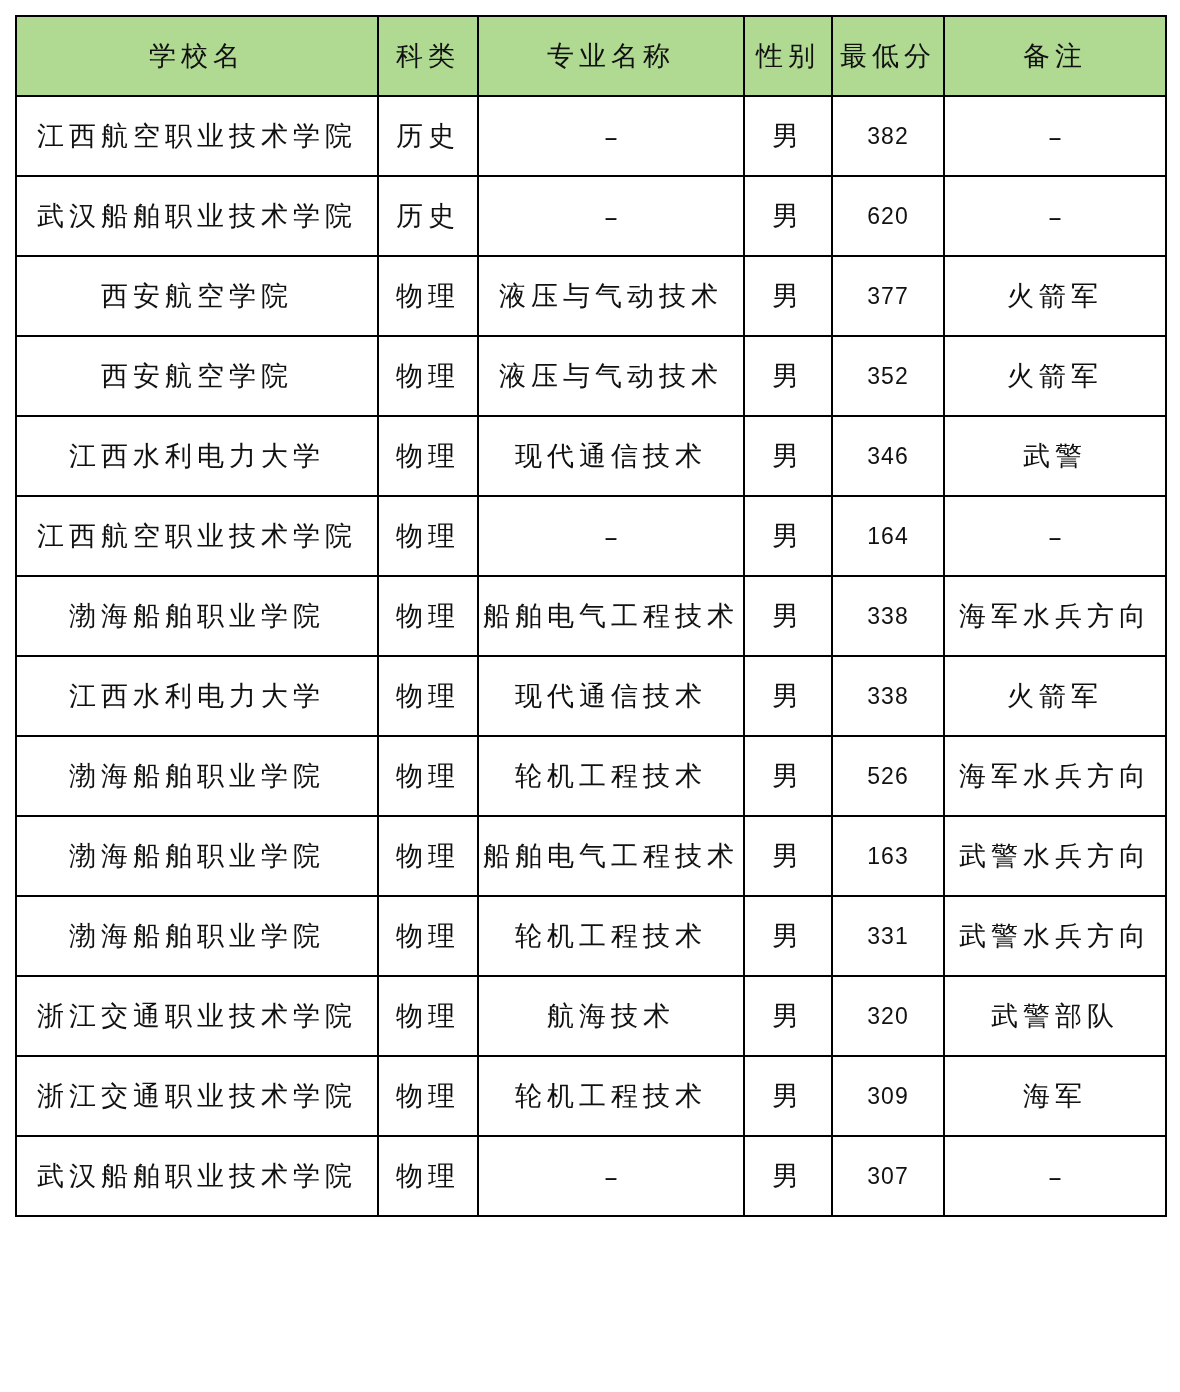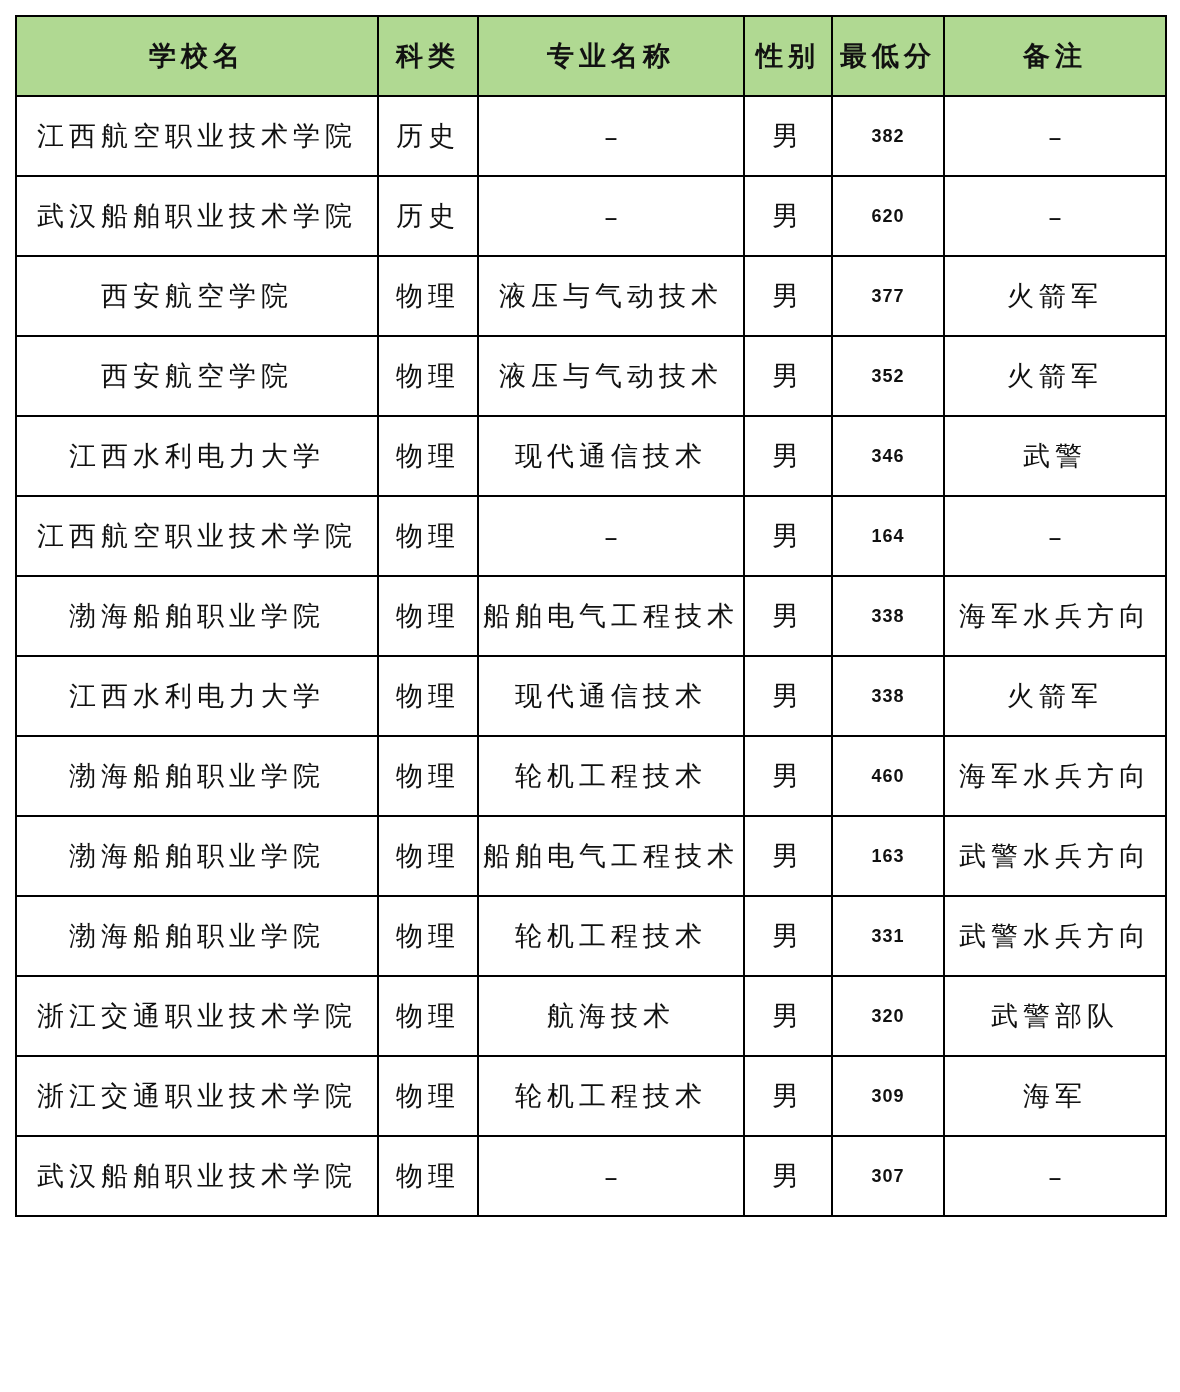--- a/index.html
+++ b/index.html
@@ -35,34 +35,33 @@
       text-align: center;
       vertical-align: middle;
       padding: 0;
       white-space: nowrap;
       overflow: hidden;
     }
     thead th {
       background: #b0d992;
       height: 78px;
       font-size: 27px;
-      font-weight: bold;
+      font-weight: normal;
       letter-spacing: 5px;
     }
     tbody td {
       height: 78px;
       font-size: 27px;
       font-weight: normal;
       letter-spacing: 5px;
     }
     tbody td.num {
       letter-spacing: 1px;
       font-family: "Liberation Sans", "DejaVu Sans", sans-serif;
-      font-size: 18px;
-      font-weight: bold;
+      font-size: 23px;
     }
     tbody td.dash {
       letter-spacing: 0;
     }
   </style>
 </head>
 <body>
 
 <div class="table-wrap">
   <table>
@@ -147,21 +146,21 @@
           <td>现代通信技术</td>
           <td>男</td>
           <td class="num">338</td>
           <td>火箭军</td>
         </tr>
         <tr>
           <td>渤海船舶职业学院</td>
           <td>物理</td>
           <td>轮机工程技术</td>
           <td>男</td>
-          <td class="num">460</td>
+          <td class="num">526</td>
           <td>海军水兵方向</td>
         </tr>
         <tr>
           <td>渤海船舶职业学院</td>
           <td>物理</td>
           <td>船舶电气工程技术</td>
           <td>男</td>
           <td class="num">163</td>
           <td>武警水兵方向</td>
         </tr>

